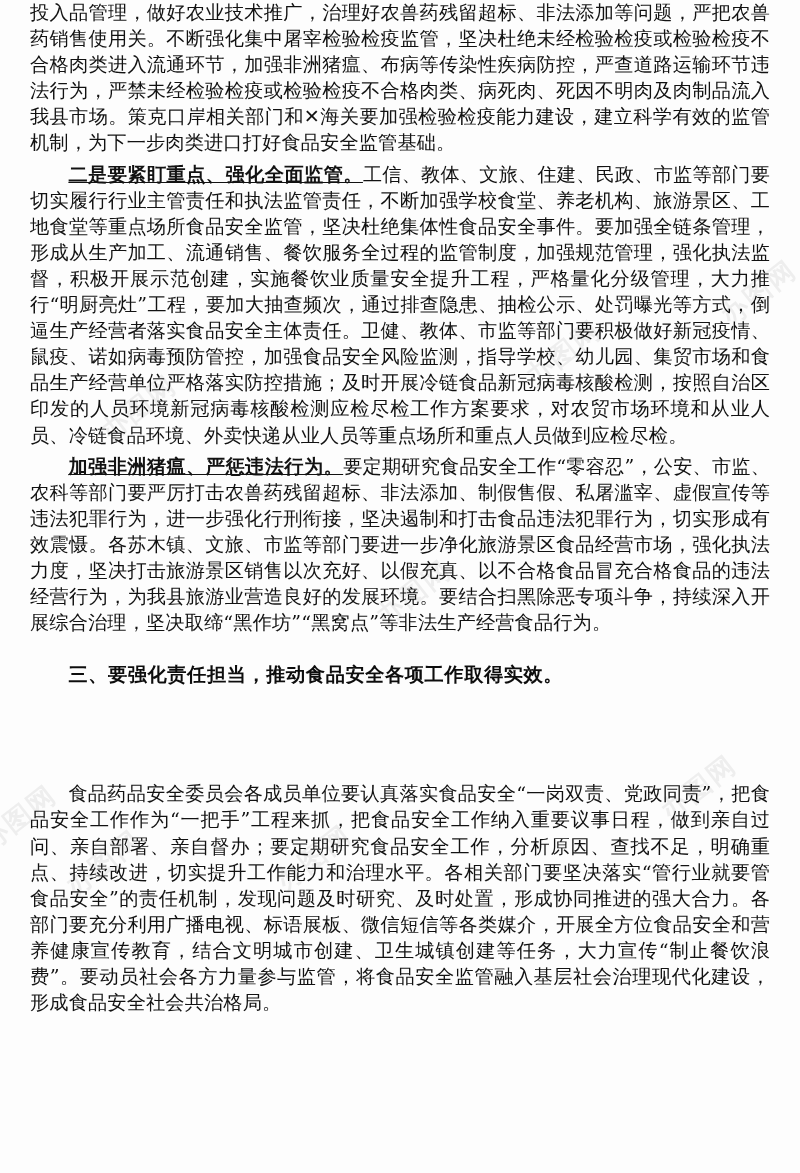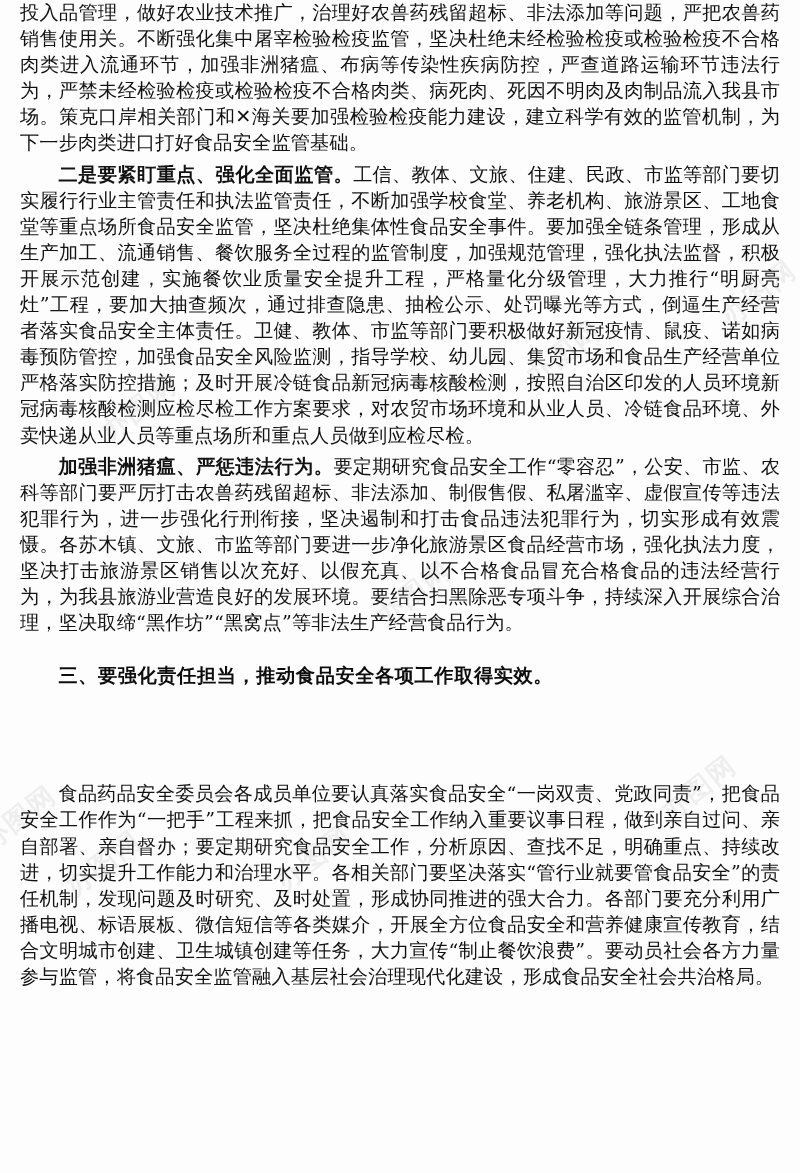--- a/index.html
+++ b/index.html
@@ -44,21 +44,21 @@
   .wm-d { left: 655px; top: 770px; }
   .wm-e { left: 270px; top: 840px; }
   .wm-f { left: 60px;  top: 845px; }
   .wm-g { left: 715px; top: 275px; }
   .wm-h { left: -25px; top: 800px; }
 
   
   .content {
     position: relative;
     z-index: 1;
-    padding: 0 20px;
+    padding: 0 30px;
     box-sizing: border-box;
     width: 800px;
   }
   p.para {
     margin: 0;
     font-size: 19.2px;
     line-height: 26.1px;
     color: #121212;
     text-align: justify;
     text-justify: inter-ideograph;
@@ -68,35 +68,36 @@
   }
   p.indent {
     text-indent: 2em;
   }
   p.cont {
     text-indent: 0;
   }
   .lead {
     font-weight: 700;
     letter-spacing: 0.4px;
+    text-decoration: underline;
   }
   .gap-sm { height: 5px; }
   .gap-md { height: 12px; }
   .gap-lg { height: 92px; }
   .gap-xl { height: 27px; }
 
   .heading-line {
     margin: 0;
     font-size: 19.2px;
     line-height: 26.1px;
     font-weight: 700;
     color: #0d0d0d;
     text-indent: 2em;
     letter-spacing: 0.6px;
-    font-family: Liberation Serif, serif;
+    font-family: Liberation Mono, monospace;
   }
 </style>
 </head>
 <body>
 
 <div class="page">
 
   <div class="watermark-layer">
     <div class="wm wm-a">办图网</div>
     <div class="wm wm-b">办图网</div>

